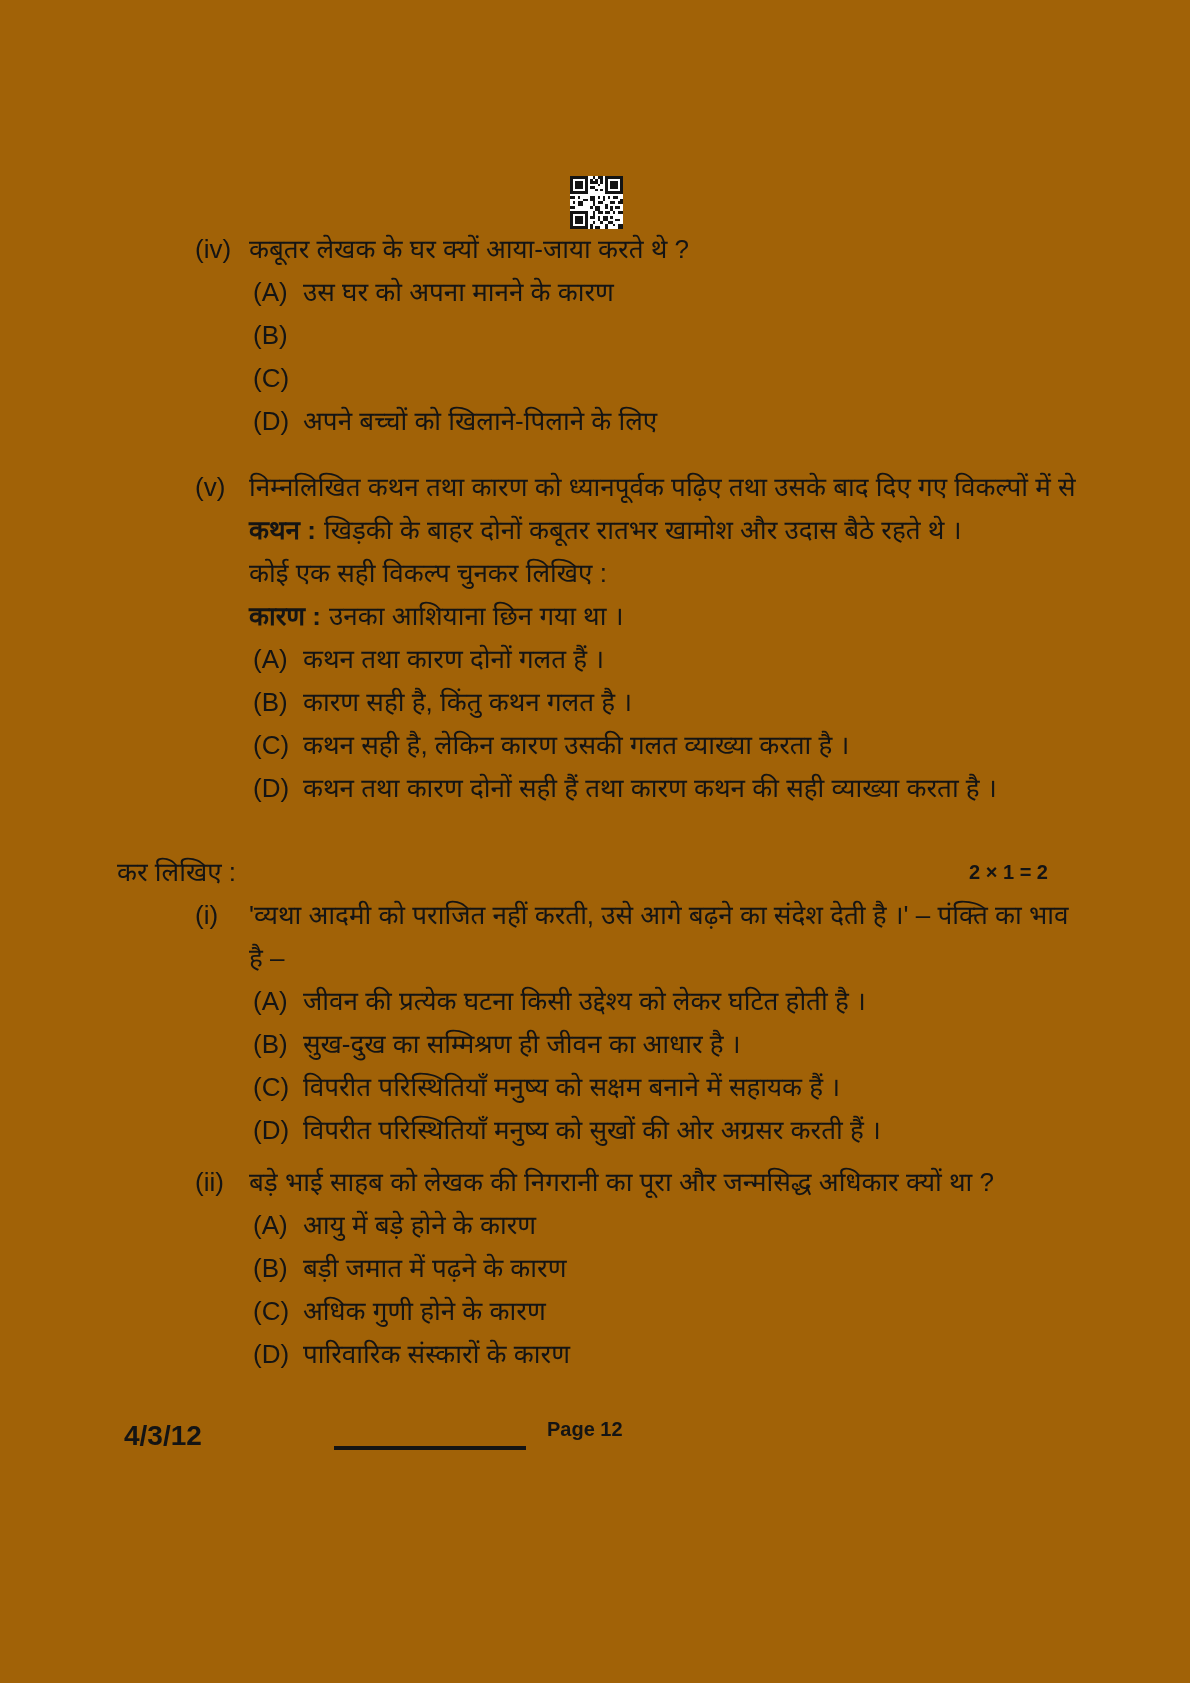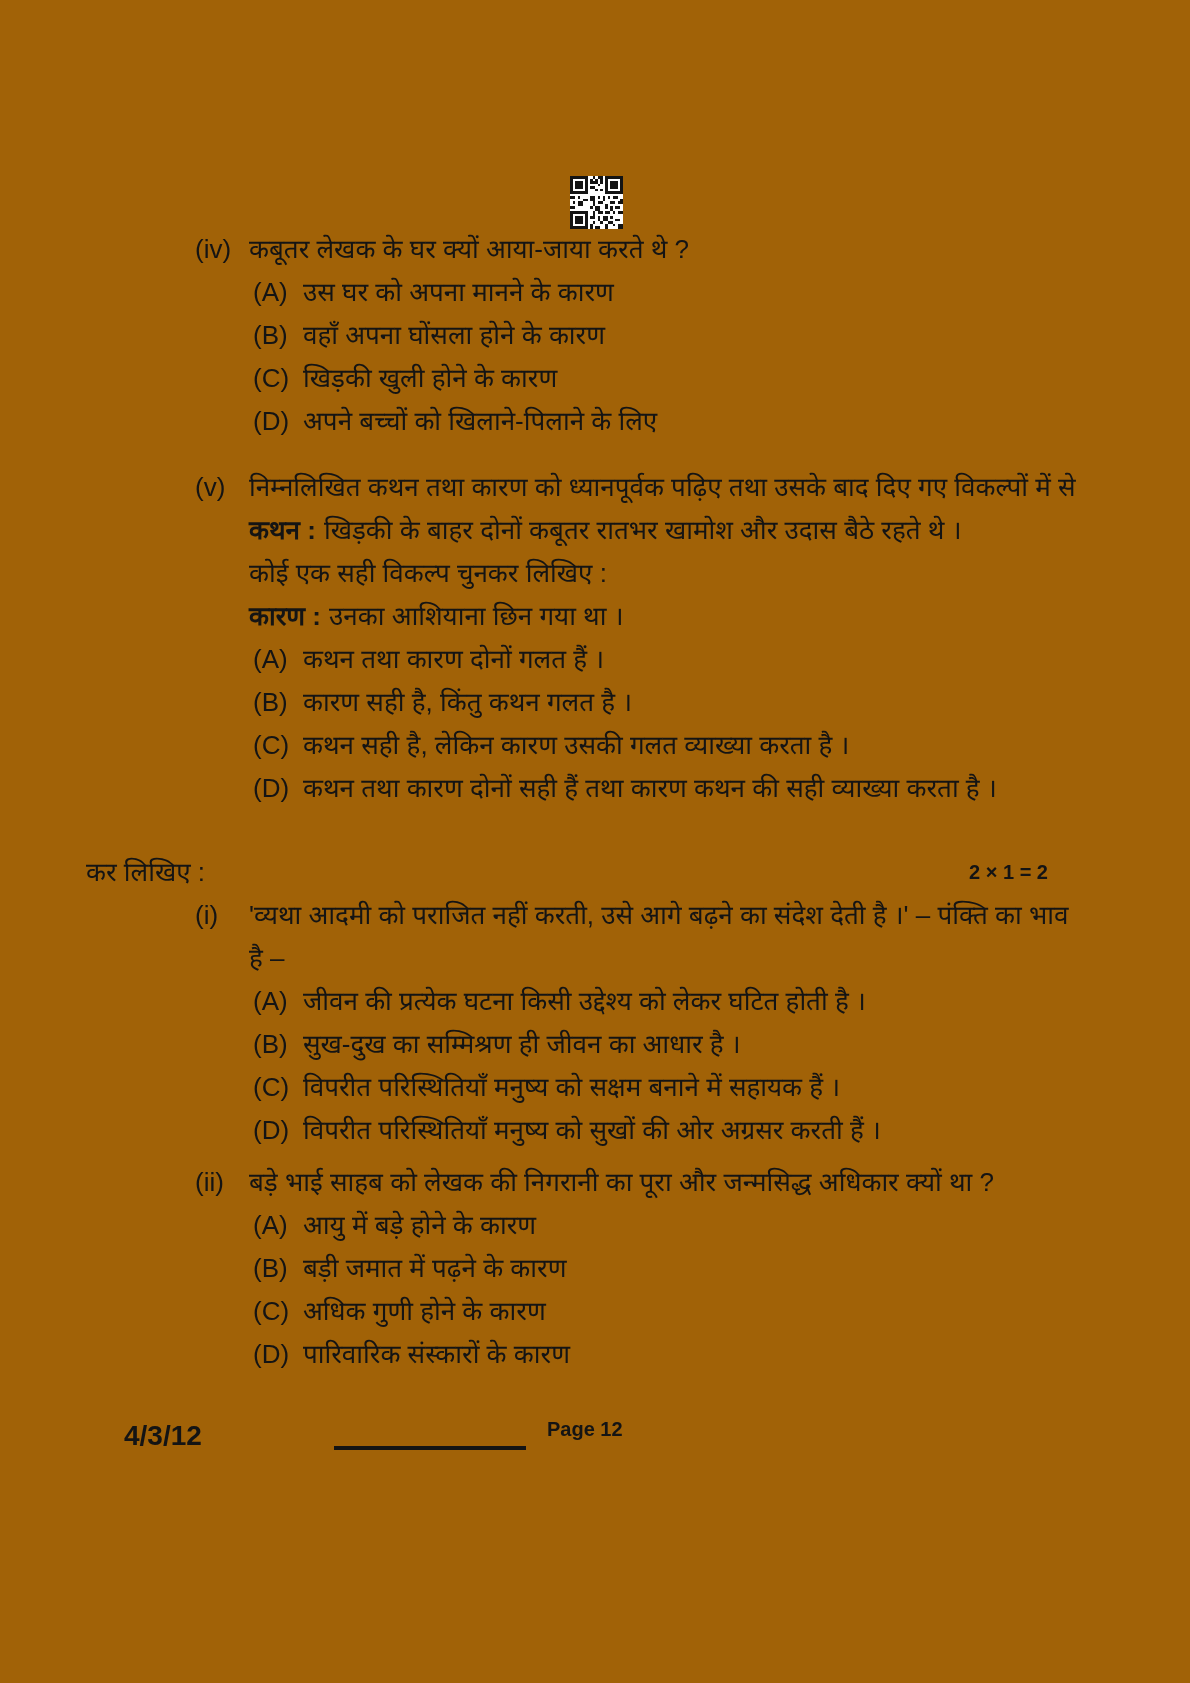--- a/index.html
+++ b/index.html
@@ -26,21 +26,21 @@
     display:flex;
     align-items:baseline;
     line-height:43px;
     font-size:26px;
     white-space:nowrap;
   }
   .lbl-main { display:inline-block; margin-left:145px; width:52px; flex:0 0 auto; }
   .lbl-sub  { display:inline-block; margin-left:195px; width:54px; flex:0 0 auto; }
   .lbl-opt  { display:inline-block; margin-left:253px; width:50px; flex:0 0 auto; }
   .cont-sub  { margin-left:249px; }
-  .cont-main { margin-left:86px; }
+  .cont-main { margin-left:117px; }
   .stmt-label { font-weight:bold; margin-right:8px; }
   .marks {
     position:absolute; right:142px; top:0;
     font-weight:bold; font-size:20px; line-height:43px;
   }
   .spacer-9 { height:9px; }
   .footer-code {
     position:absolute; left:124px; top:1420px;
     font-weight:bold; font-size:28px;
   }
@@ -130,25 +130,23 @@
     <div class="row">
       <span class="lbl-sub">(iv)</span>
       <span>कबूतर लेखक के घर क्यों आया-जाया करते थे ?</span>
     </div>
     <div class="row">
       <span class="lbl-opt">(A)</span>
       <span>उस घर को अपना मानने के कारण</span>
     </div>
     <div class="row">
       <span class="lbl-opt">(B)</span>
-      <span>वहाँ अपना घोंसला होने के कारण</span>
-    </div>
-    <div class="row">
-      <span class="lbl-opt">(C)</span>
-      <span>खिड़की खुली होने के कारण</span>
+    </div>
+    <div class="row">
+      <span class="lbl-opt">(C)</span>
     </div>
     <div class="row">
       <span class="lbl-opt">(D)</span>
       <span>अपने बच्चों को खिलाने-पिलाने के लिए</span>
     </div>
   </div>
 
   <div class="section" id="sec-v">
     <div class="row">
       <span class="lbl-sub">(v)</span>

